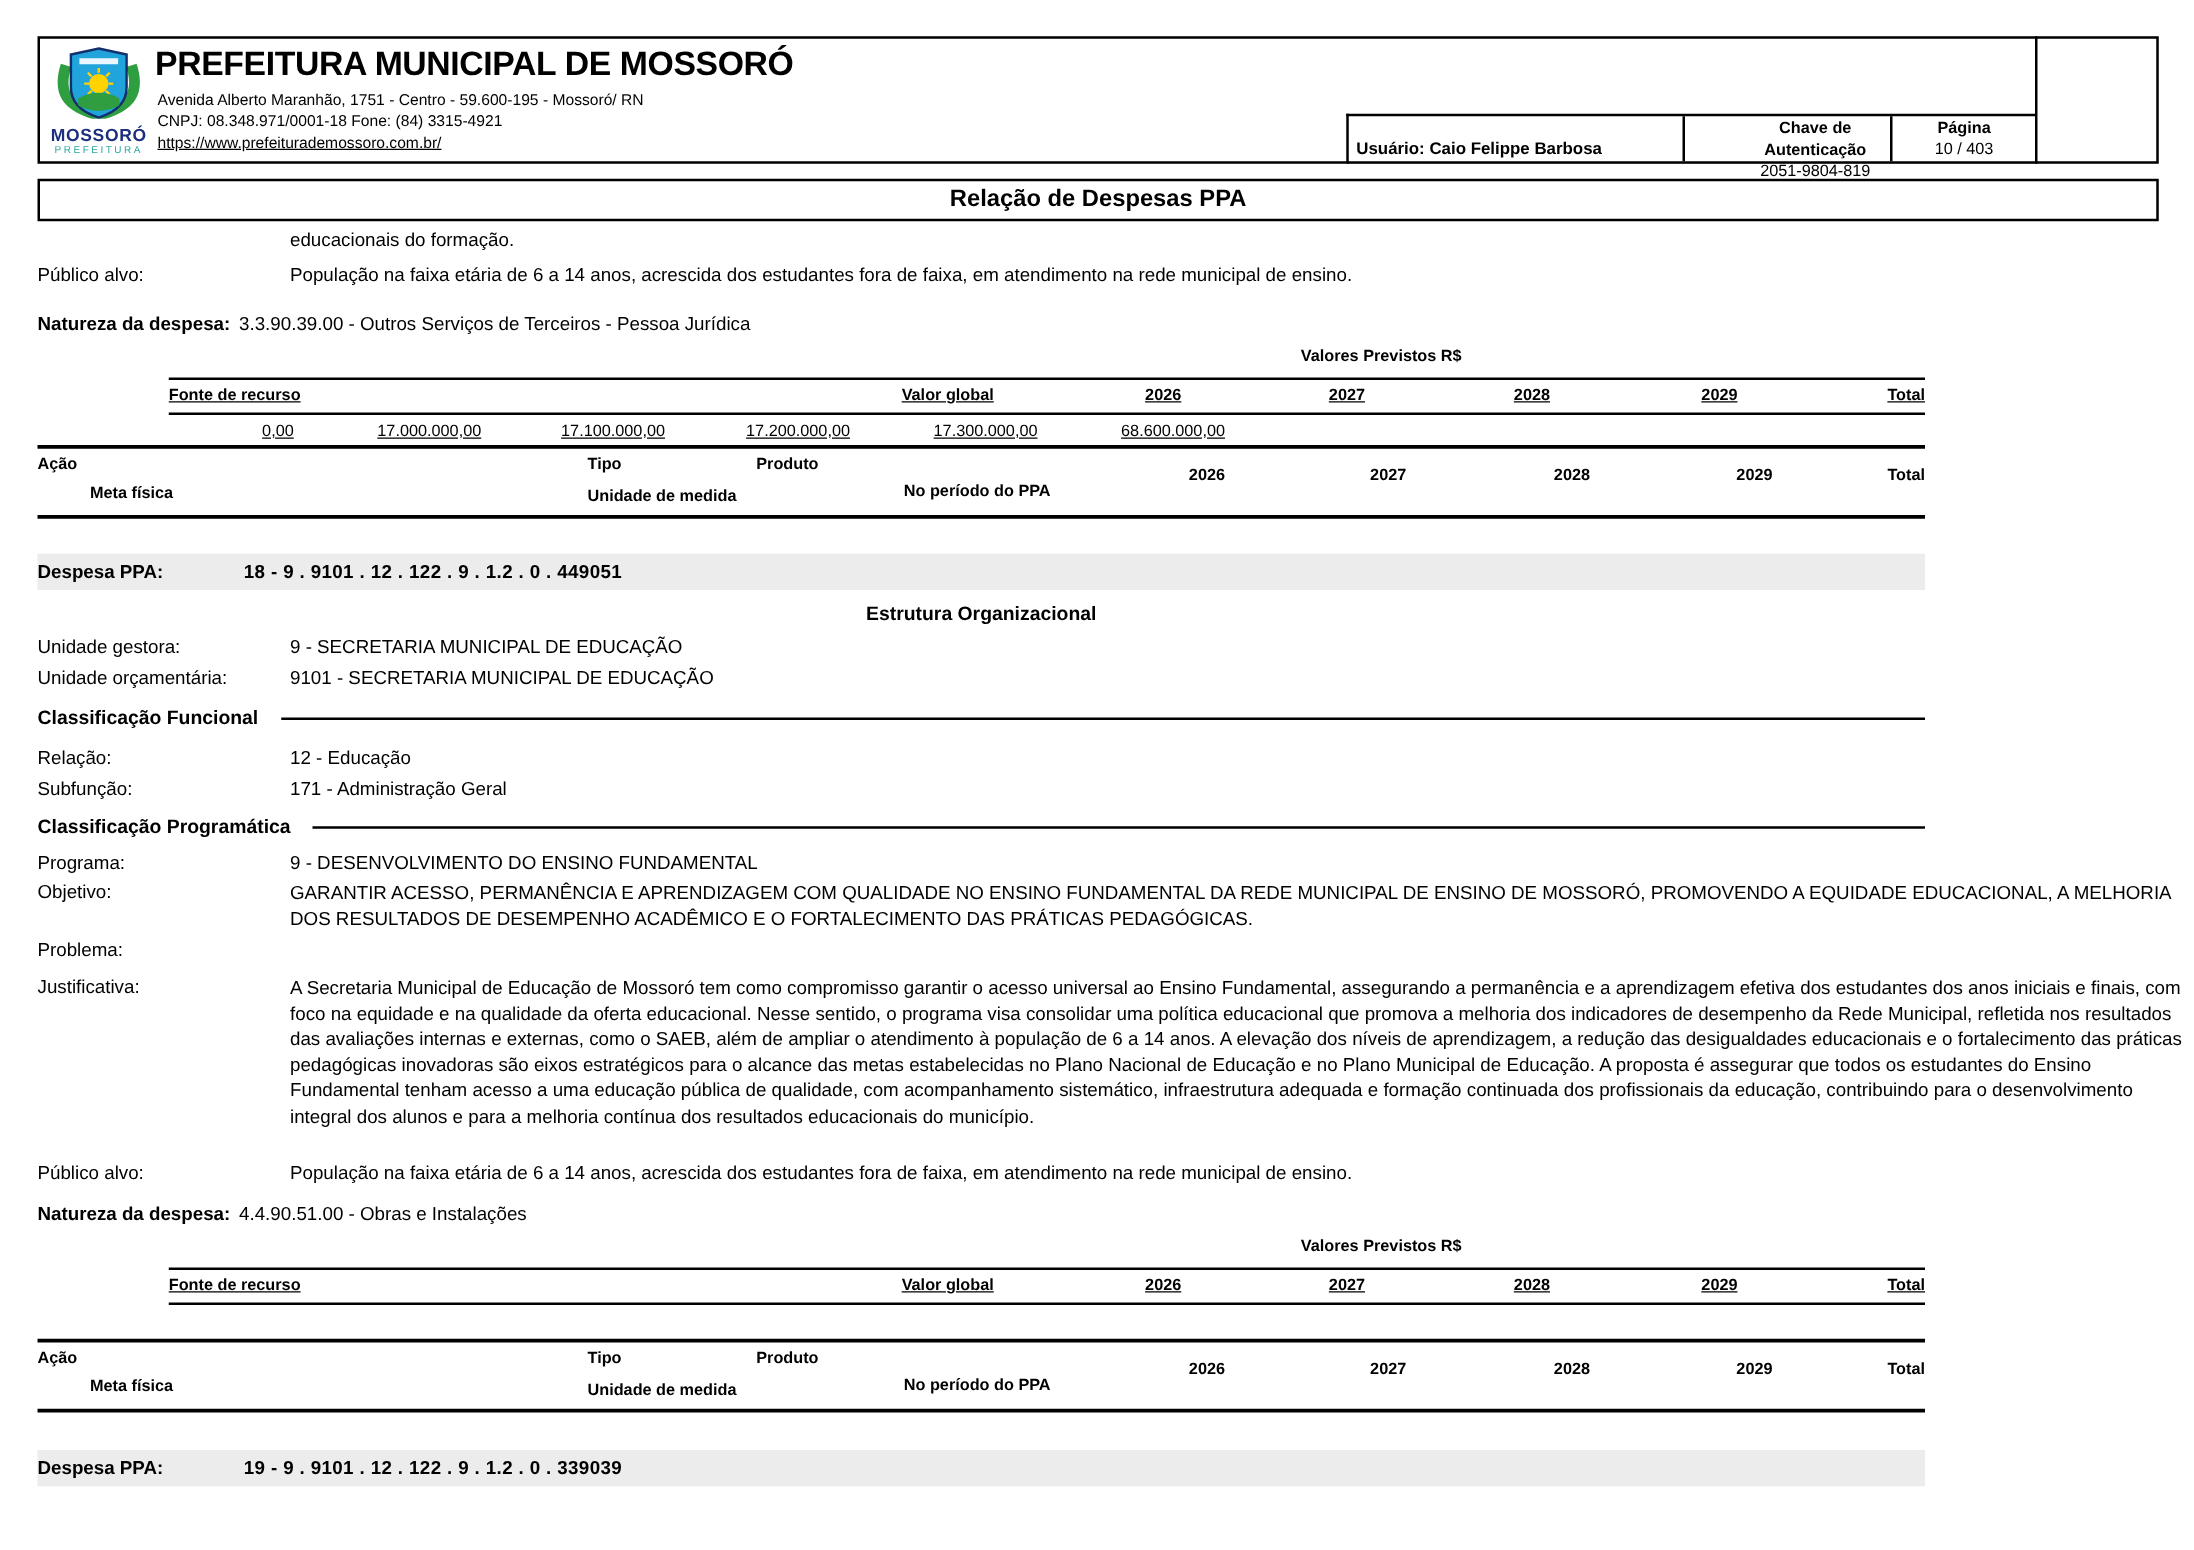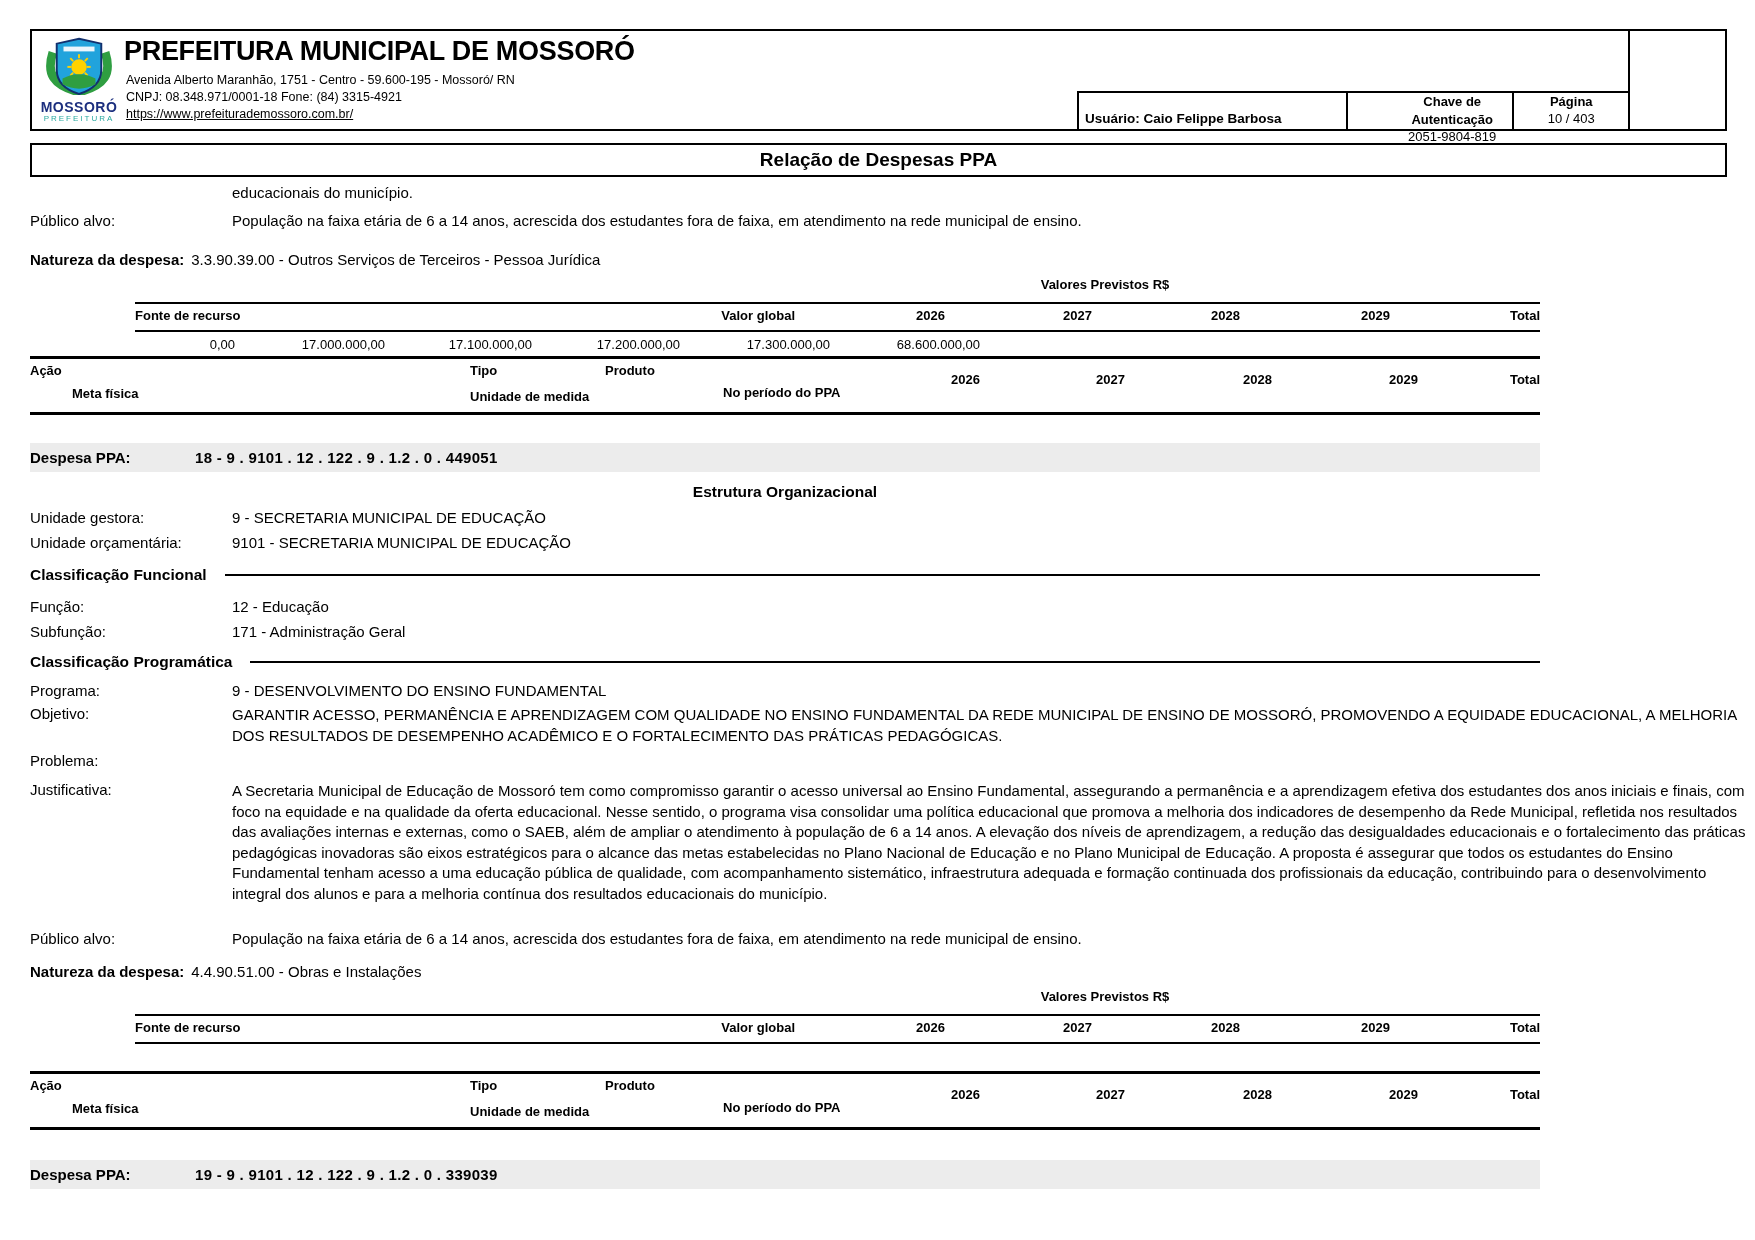--- a/index.html
+++ b/index.html
@@ -37,21 +37,21 @@
   .inline-row{display:flex;gap:7px;align-items:flex-end;}
 
   
   .sec-head{left:30px;width:1510px;display:flex;align-items:center;}
   .sec-head .t{font-size:15.5px;font-weight:bold;white-space:nowrap;}
   .sec-head .rule{flex:1;height:2px;background:#000;margin-left:18px;}
 
   
   .hline{height:2px;background:#000;}
   .hline-thin{left:135px;width:1405px;}
-  .trow{left:135px;width:1405px;display:flex;align-items:baseline;}
+  .trow{left:135px;width:1405px;display:flex;align-items:baseline;text-decoration:underline;}
   .trow .c-fonte{width:560px;text-align:left;}
   .trow .c-vg{width:100px;text-align:right;}
   .trow .c-y1{width:150px;text-align:right;}
   .trow .c-y2{width:147px;text-align:right;}
   .trow .c-y3{width:148px;text-align:right;}
   .trow .c-y4{width:150px;text-align:right;}
   .trow .c-tot{width:150px;text-align:right;}
   .th{font-size:13px;font-weight:bold;}
   .td{font-size:13px;}
   .vp-title{left:885px;width:440px;text-align:center;font-size:13px;font-weight:bold;}
@@ -111,21 +111,21 @@
   <div class="cell-right">
     <div class="cell-cap">Página</div>
     <div class="cell-val">10 / 403</div>
   </div>
 </div>
 
 <div class="abs title-box">
   <span>Relação de Despesas PPA</span>
 </div>
 
-<div class="abs val" style="left:232px;top:184px;">educacionais do município.</div>
+<div class="abs val" style="left:232px;top:184px;">educacionais do formação.</div>
 <div class="abs lbl" style="left:30px;top:212px;">Público alvo:</div>
 <div class="abs val nowrap" style="left:232px;top:212px;">População na faixa etária de 6 a 14 anos, acrescida dos estudantes fora de faixa, em atendimento na rede municipal de ensino.</div>
 
 <div class="abs inline-row" style="left:30px;top:251px;">
   <span class="lbl b">Natureza da despesa:</span>
   <span class="val nowrap">3.3.90.39.00 - Outros Serviços de Terceiros - Pessoa Jurídica</span>
 </div>
 
 <div class="abs vp-title" style="top:277px;">Valores Previstos R$</div>
 
@@ -174,21 +174,21 @@
 </div>
 <div class="abs lbl" style="left:30px;top:509px;">Unidade gestora:</div>
 <div class="abs val nowrap" style="left:232px;top:509px;">9 - SECRETARIA MUNICIPAL DE EDUCAÇÃO</div>
 <div class="abs lbl" style="left:30px;top:534px;">Unidade orçamentária:</div>
 <div class="abs val nowrap" style="left:232px;top:534px;">9101 - SECRETARIA MUNICIPAL DE EDUCAÇÃO</div>
 
 <div class="abs sec-head" style="top:566px;">
   <span class="t">Classificação Funcional</span>
   <div class="rule"></div>
 </div>
-<div class="abs lbl" style="left:30px;top:598px;">Função:</div>
+<div class="abs lbl" style="left:30px;top:598px;">Relação:</div>
 <div class="abs val nowrap" style="left:232px;top:598px;">12 - Educação</div>
 <div class="abs lbl" style="left:30px;top:623px;">Subfunção:</div>
 <div class="abs val nowrap" style="left:232px;top:623px;">171 - Administração Geral</div>
 
 <div class="abs sec-head" style="top:653px;">
   <span class="t">Classificação Programática</span>
   <div class="rule"></div>
 </div>
 <div class="abs lbl" style="left:30px;top:682px;">Programa:</div>
 <div class="abs val nowrap" style="left:232px;top:682px;">9 - DESENVOLVIMENTO DO ENSINO FUNDAMENTAL</div>

